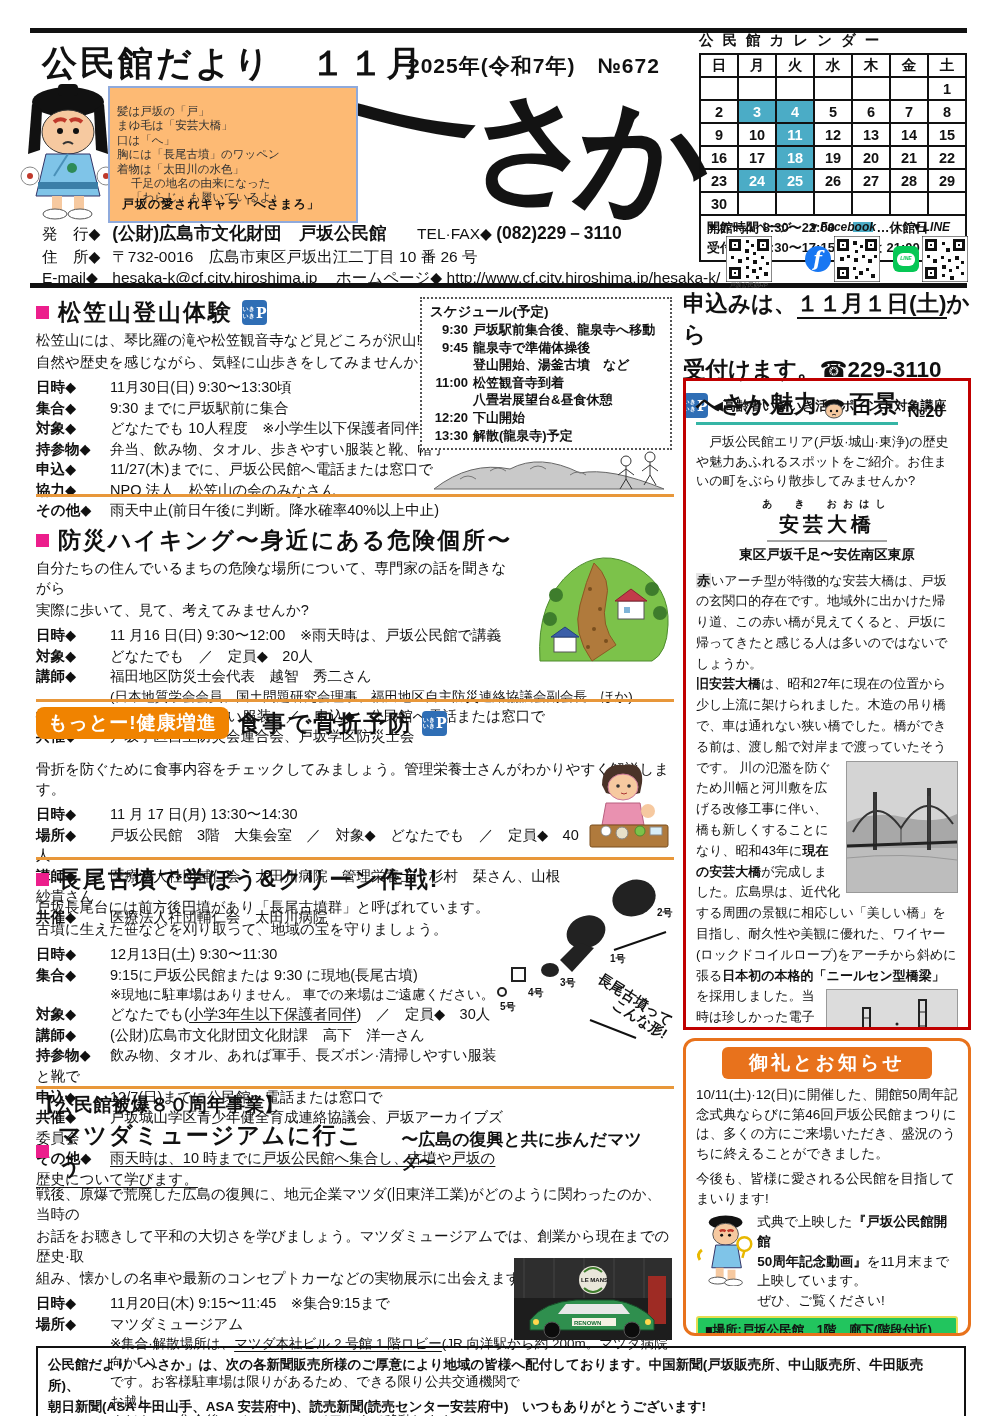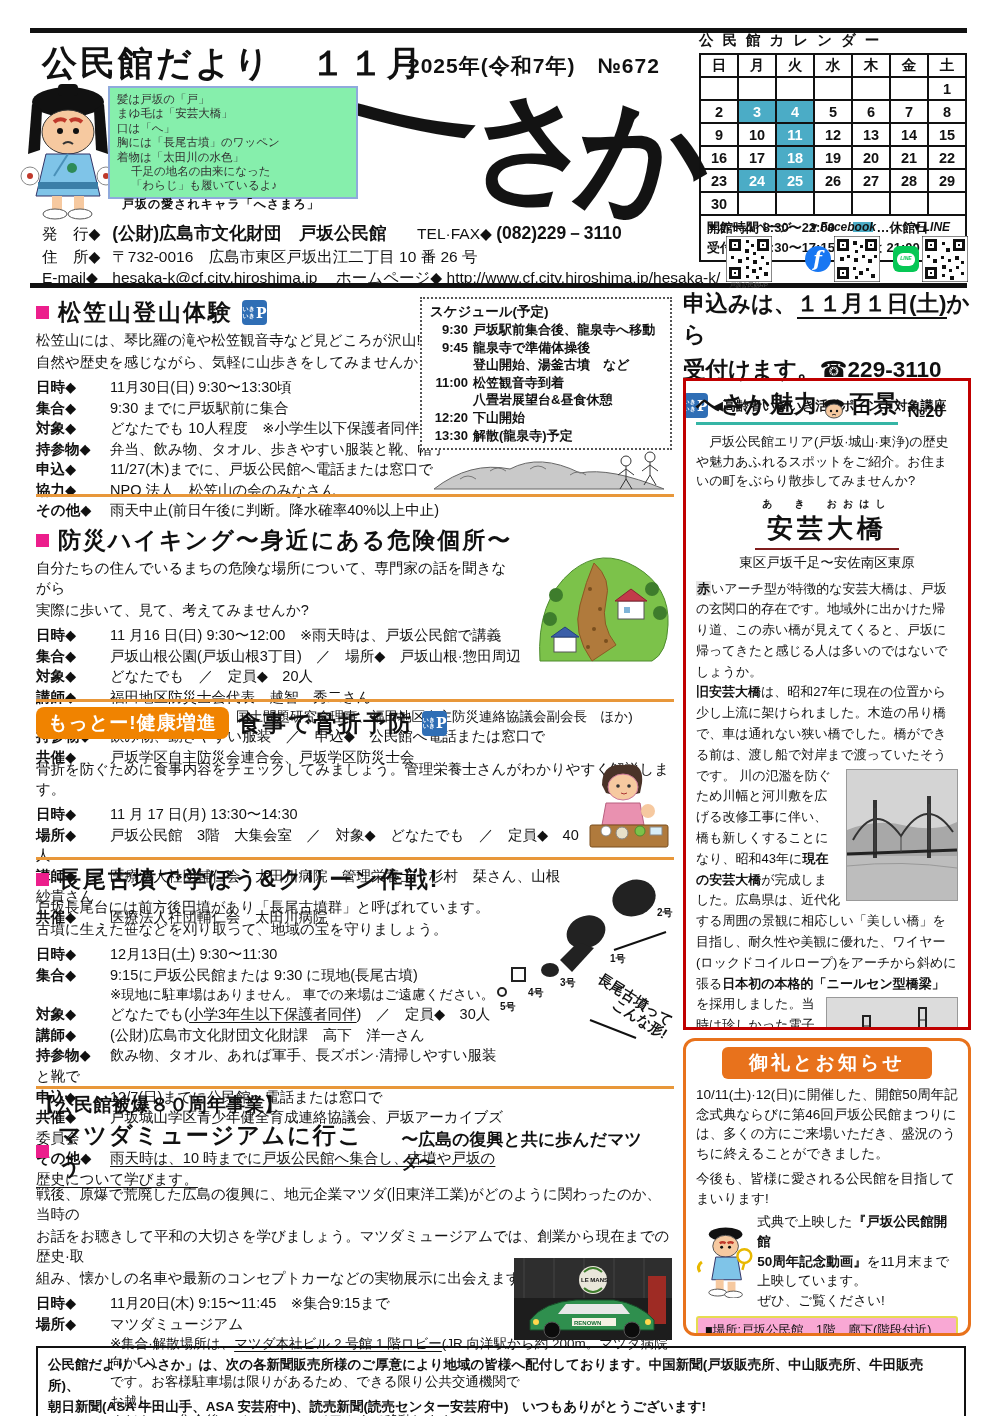--- a/index.html
+++ b/index.html
@@ -8,22 +8,22 @@
   .abs{position:absolute;}
   .rule{position:absolute;left:30px;width:937px;height:5px;background:#111;}
 
   
   .kicker{left:42px;top:40px;font-size:35px;font-weight:bold;letter-spacing:3px;}
   .issue{left:408px;top:52px;font-size:21px;font-weight:bold;letter-spacing:1px;}
   .hchar{position:absolute;font-weight:900;color:#131313;font-family:"DejaVu Sans",sans-serif;line-height:1;}
   .h1{left:242px;top:68px;font-size:112px;transform:scaleX(1.85) rotate(-11deg);transform-origin:left top;}
   .h2{left:468px;top:84px;font-size:124px;transform:rotate(-6deg);}
   .h3{left:578px;top:92px;font-size:130px;transform:rotate(7deg);}
-  .note-box{left:108px;top:86px;width:232px;border:2px solid #8FAADC;background:#86efac;
-            padding:4px 7px;font-size:11.5px;line-height:1.25;color:#333;}
+  .note-box{left:108px;top:86px;width:232px;border:2px solid #8FAADC;background:#fdba74;
+            padding:16px 7px;font-size:11.5px;line-height:1.25;color:#333;}
   .note-ind{padding-left:14px;}
   .mascot-caption{left:122px;top:196px;font-size:12px;font-weight:bold;letter-spacing:1px;}
   .pub{left:42px;top:221px;font-size:15.5px;line-height:1.4;}
   .pub .lbl{display:inline-block;min-width:66px;}
   .pub .org{font-weight:bold;font-size:17.5px;}
   .pub .tel{font-weight:bold;font-size:17.5px;}
   .pub .gap{display:inline-block;width:22px;}
 
   
   .cal-wrap{left:699px;top:31px;width:268px;}
@@ -87,39 +87,39 @@
   
   .hyakkei{left:683px;top:378px;width:288px;height:652px;border:3px solid #C00000;box-sizing:border-box;
            padding:7px 10px;overflow:hidden;}
   .hk-title-row{display:flex;align-items:flex-end;gap:6px;}
   .hk-title{display:inline-flex;align-items:flex-end;gap:4px;border-bottom:3px solid #35B5A5;padding-bottom:2px;}
   .hk-title .t{font-size:24px;font-weight:bold;}
   .hk-no{font-size:16px;font-weight:bold;margin-left:4px;padding-bottom:4px;}
   .hk-intro{font-size:13px;line-height:1.5;margin-top:7px;text-indent:1em;}
   .hk-bridge{text-align:center;margin-top:6px;}
   .hk-ruby{font-size:10px;font-weight:bold;letter-spacing:6px;}
-  .hk-name{font-size:26px;font-weight:bold;letter-spacing:4px;border-bottom:2px solid #7f1d1d;padding:0 12px 2px 12px;display:inline-block;}
-  .hk-sub{font-size:13.5px;font-weight:normal;margin-top:4px;}
+  .hk-name{font-size:20px;font-weight:bold;letter-spacing:4px;border-bottom:2px solid #a3a3a3;padding:0 12px 2px 12px;display:inline-block;}
+  .hk-sub{font-size:13.5px;font-weight:bold;margin-top:4px;}
   .hk-body{font-size:13px;line-height:1.6;margin-top:7px;}
   .hk-lead{background:#e4e4e4;font-weight:bold;padding:0 1px;}
   .hk-b{font-weight:bold;}
   .ph{float:right;border:1px solid #999;background:#d9d9d9;}
   .ph1{width:110px;height:130px;margin:3px 0 3px 6px;}
   .ph2{width:130px;height:92px;margin:3px 0 2px 6px;}
 
   
   .thanks{left:683px;top:1038px;width:288px;height:298px;border:3px solid #E8721C;border-radius:12px;
           box-sizing:border-box;padding:6px 10px;overflow:hidden;}
   .th-head{width:210px;margin:0 auto;background:#E8721C;color:#fff;font-size:19px;font-weight:bold;
            text-align:center;border-radius:6px;padding:3px 0;letter-spacing:3px;}
   .th-p{font-size:13.5px;line-height:1.45;margin-top:6px;}
-  .th-video{display:flex;gap:4px;margin-top:4px;align-items:center;}
+  .th-video{display:flex;gap:4px;margin-top:4px;align-items:flex-start;}
   .th-vtxt{font-size:13.5px;line-height:1.45;}
-  .th-yellow{background:#f9a8d4;border:2px solid #E6DC50;border-radius:3px;margin-top:6px;
-             padding:3px 7px;font-size:12.5px;font-weight:normal;line-height:1.5;}
+  .th-yellow{background:#22c55e;border:2px solid #E6DC50;border-radius:3px;margin-top:6px;
+             padding:3px 7px;font-size:12.5px;font-weight:bold;line-height:1.5;}
 
   
   .footer{left:36px;top:1346px;width:930px;border:2px solid #111;box-sizing:border-box;
           padding:7px 10px;font-size:13.5px;font-weight:bold;line-height:1.55;}
 </style>
 </head>
 <body>
 
 <div class="page">
 
@@ -447,21 +447,20 @@
     <div class="stitle-row">
       <span class="sq"></span>
       <span class="stitle">防災ハイキング〜身近にある危険個所〜</span>
     </div>
     <div style="width:480px">
       <div class="sdesc">自分たちの住んでいるまちの危険な場所について、専門家の話を聞きながら</div>
       <div class="sdesc">実際に歩いて、見て、考えてみませんか?</div>
     </div>
     <div class="irows">
       <div class="irow"><span class="ilbl">日時◆</span><span>11 月16 日(日) 9:30〜12:00　※雨天時は、戸坂公民館で講義</span></div>
-      <div class="irow"><span class="ilbl">集合◆</span><span>戸坂山根公園(戸坂山根3丁目)　／　場所◆　戸坂山根·惣田周辺</span></div>
       <div class="irow"><span class="ilbl">対象◆</span><span>どなたでも　／　定員◆　20人</span></div>
       <div class="irow"><span class="ilbl">講師◆</span><span>福田地区防災士会代表　越智　秀二さん</span></div>
       <div class="inote">(日本地質学会会員、国土問題研究会理事、福田地区自主防災連絡協議会副会長　ほか)</div>
       <div class="irow"><span class="ilbl">持参物◆</span><span>飲み物、動きやすい服装　／　申込◆　公民館へ電話または窓口で</span></div>
       <div class="irow"><span class="ilbl">共催◆</span><span>戸坂学区自主防災会連合会、戸坂学区防災士会</span></div>
     </div>
     <svg class="art" style="right:0;top:24px" width="142" height="120" viewBox="0 0 142 120">
       <path d="M8,112 Q4,52 40,22 Q70,-2 104,18 Q138,38 136,76 Q135,104 120,112 Z" fill="#7CC24A" stroke="#4E8C2E"></path>
       <path d="M62,14 Q80,30 74,52 Q68,76 84,96 L60,112 Q40,84 48,56 Q54,32 62,14 Z" fill="#B07A3C" stroke="#8A5A24"></path>
       <g fill="#7A4F1E">

